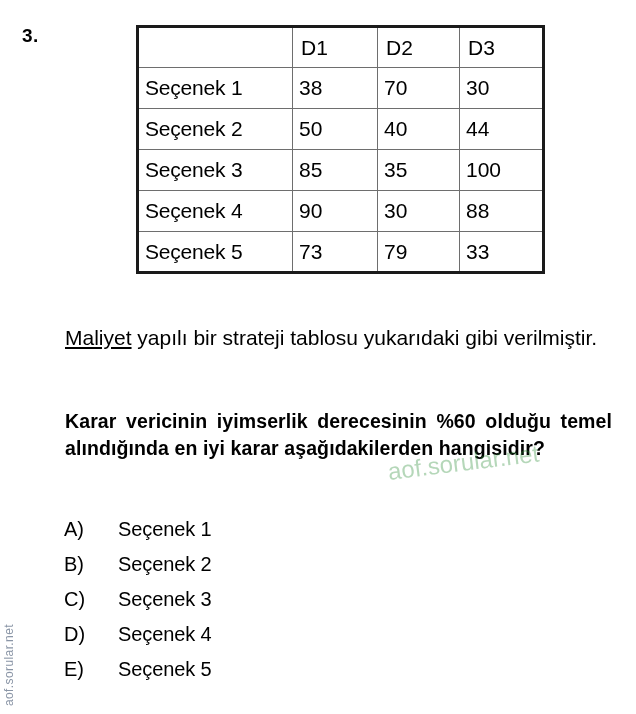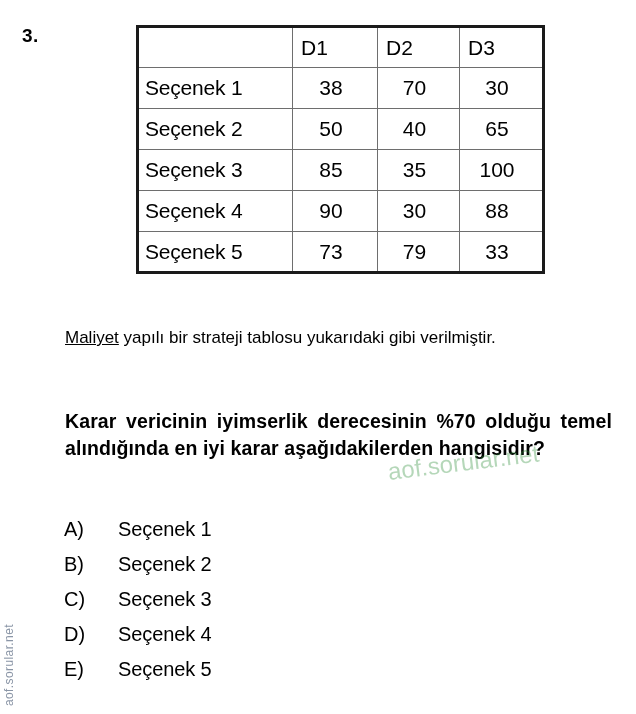--- a/index.html
+++ b/index.html
@@ -62,31 +62,31 @@
     text-align: left;
     padding-left: 8px;
   }
   table.strategy thead th.corner { border-left: none; }
   table.strategy td.row-label {
     text-align: left;
     padding-left: 6px;
     letter-spacing: -0.2px;
   }
   table.strategy td.num {
-    text-align: center;
+    text-align: left;
     padding-right: 14px;
   }
 
   
   #stem-paragraph {
     position: absolute;
     left: 65px;
     top: 325px;
     width: 547px;
-    font-size: 17px;
+    font-size: 21px;
     line-height: 26px;
     text-align: justify;
     text-justify: inter-word;
   }
   #stem-paragraph .u { text-decoration: underline; }
 
   #question-prompt {
     position: absolute;
     left: 65px;
     top: 408px;
@@ -178,21 +178,21 @@
       <tr>
         <td class="row-label">Seçenek 1</td>
         <td class="num">38</td>
         <td class="num">70</td>
         <td class="num">30</td>
       </tr>
       <tr>
         <td class="row-label">Seçenek 2</td>
         <td class="num">50</td>
         <td class="num">40</td>
-        <td class="num">65</td>
+        <td class="num">44</td>
       </tr>
       <tr>
         <td class="row-label">Seçenek 3</td>
         <td class="num">85</td>
         <td class="num">35</td>
         <td class="num">100</td>
       </tr>
       <tr>
         <td class="row-label">Seçenek 4</td>
         <td class="num">90</td>
@@ -204,21 +204,21 @@
         <td class="num">73</td>
         <td class="num">79</td>
         <td class="num">33</td>
       </tr>
     </tbody>
   </table>
 </div>
 
 <div id="stem-paragraph"><span class="u">Maliyet</span><span> yapılı bir strateji tablosu yukarıdaki gibi verilmiştir.</span></div>
 
-<div id="question-prompt"><span>Karar vericinin iyimserlik derecesinin %70 olduğu temel alındığında </span><span class="u">en</span><span> </span><span class="u">iyi</span><span> karar aşağıdakilerden hangisidir?</span></div>
+<div id="question-prompt"><span>Karar vericinin iyimserlik derecesinin %60 olduğu temel alındığında </span><span class="u">en</span><span> </span><span class="u">iyi</span><span> karar aşağıdakilerden hangisidir?</span></div>
 
 <div id="options-list">
   <div class="option-row">
     <span class="option-letter">A)</span>
     <span class="option-text">Seçenek 1</span>
   </div>
   <div class="option-row">
     <span class="option-letter">B)</span>
     <span class="option-text">Seçenek 2</span>
   </div>

